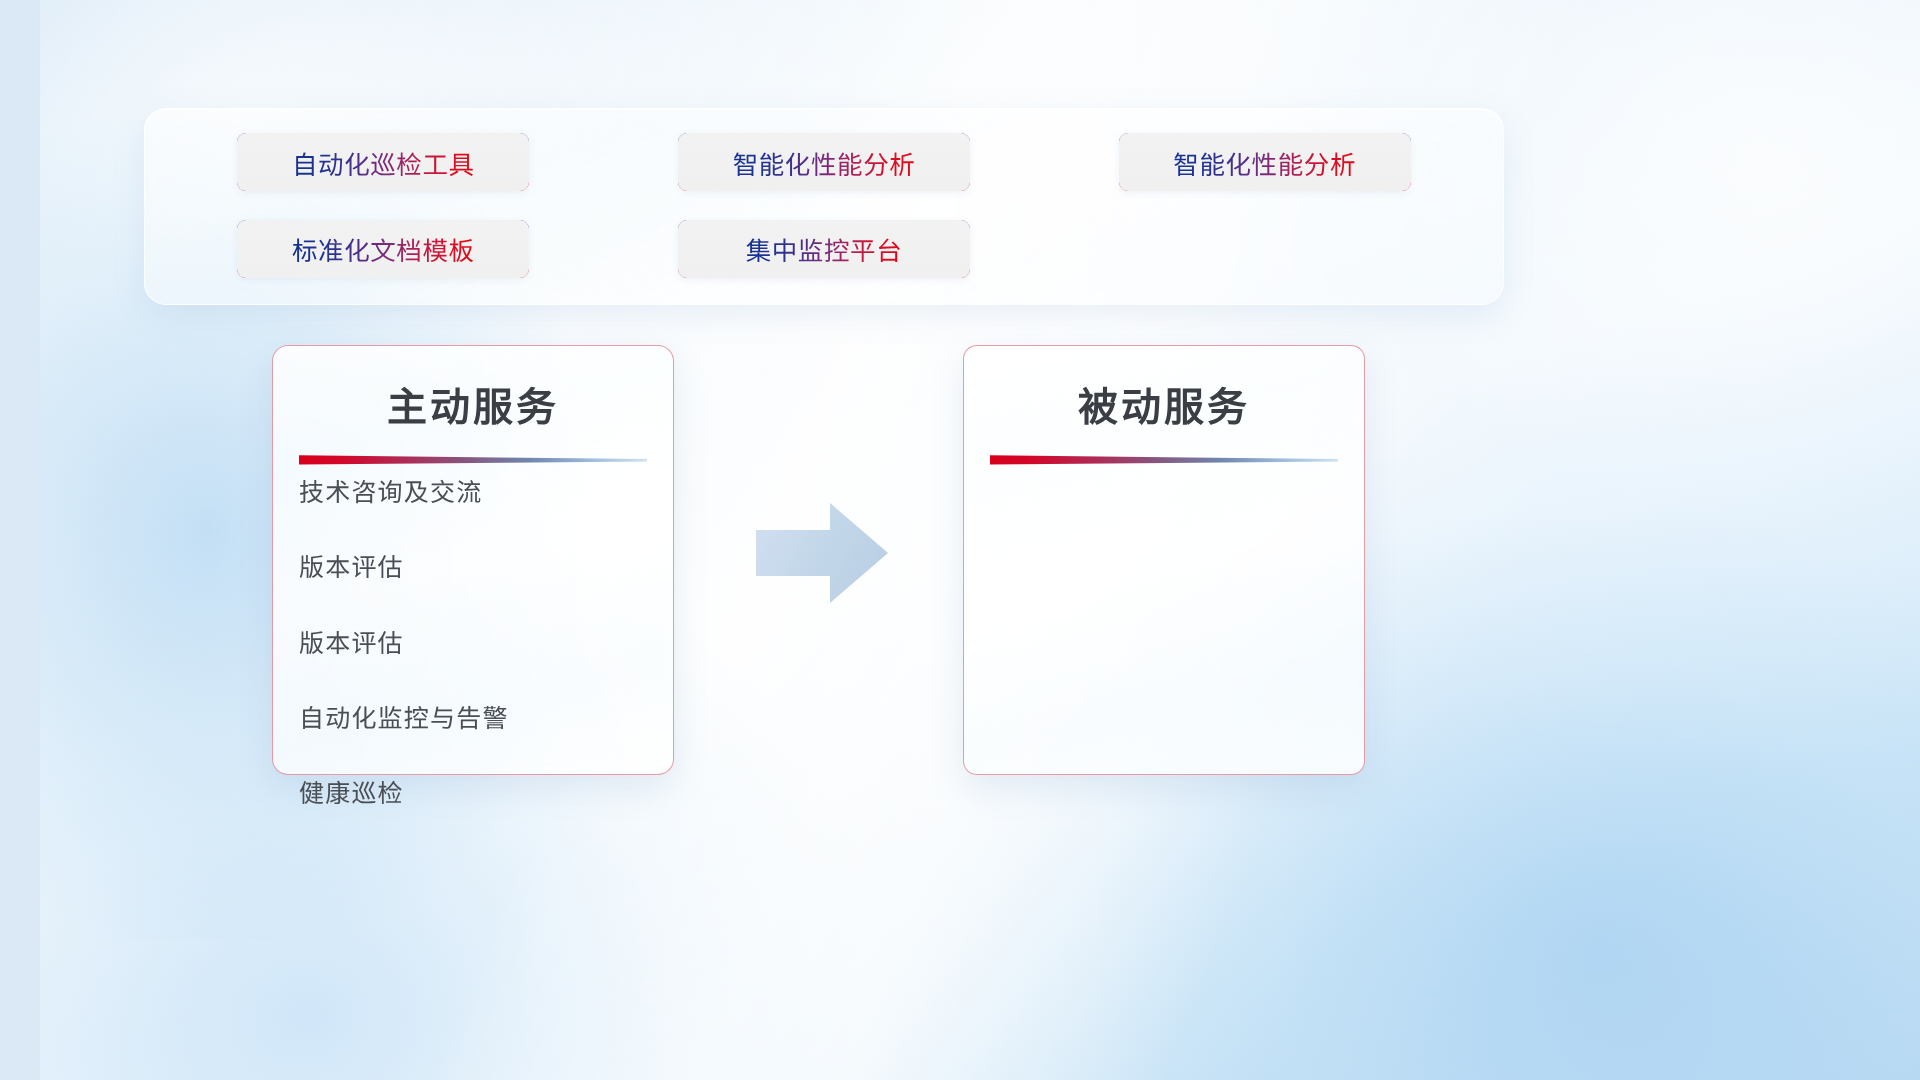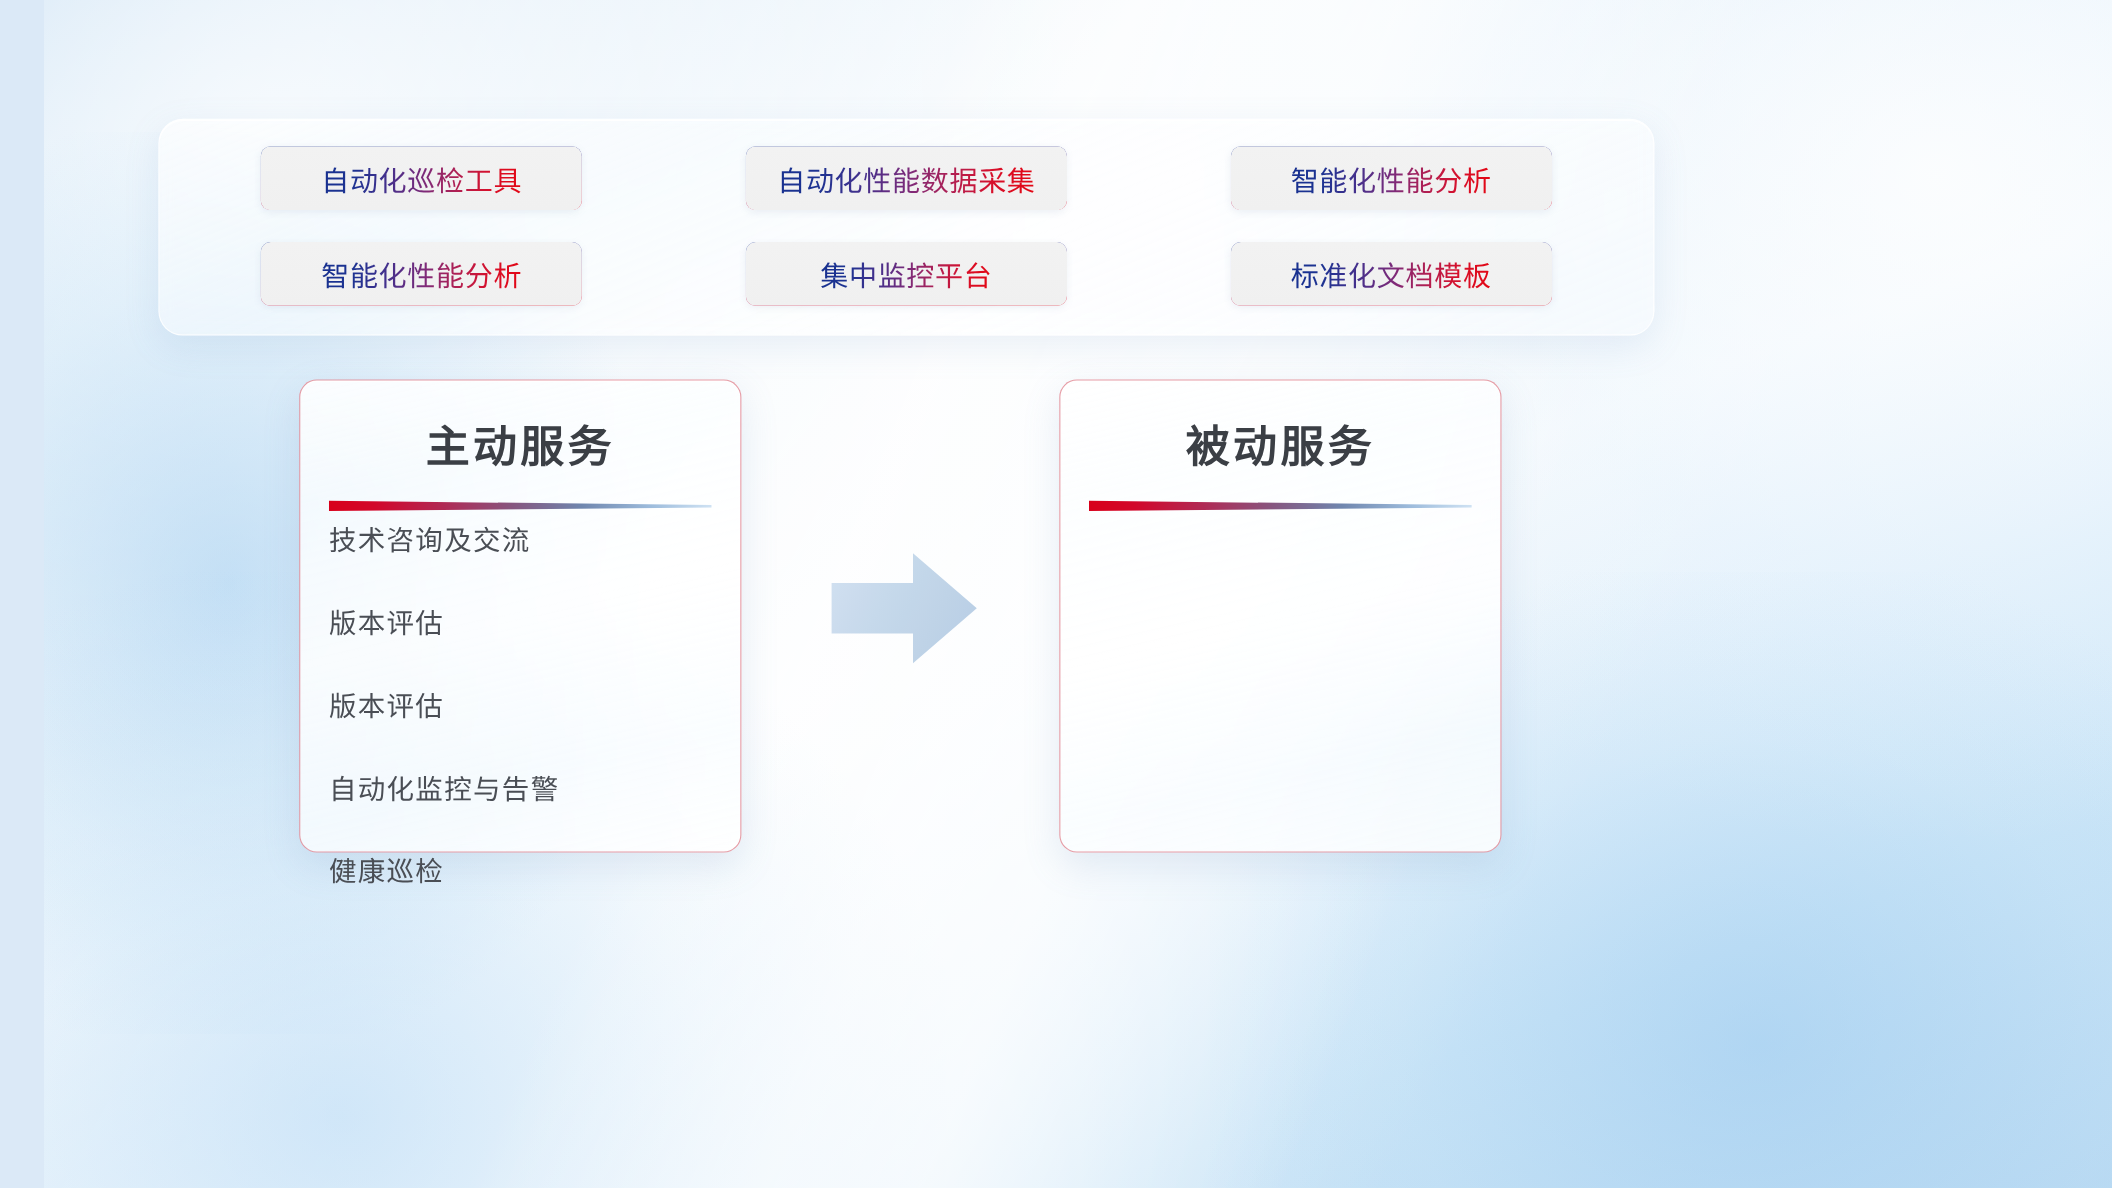--- a/index.html
+++ b/index.html
@@ -187,21 +187,21 @@
       inset 0 1px 0 rgba(255,255,255,0.92);
     backdrop-filter: blur(5px);
     -webkit-backdrop-filter: blur(5px);
     box-sizing: border-box;
     padding: 24px 26px 4px 26px;
     display: flex;
     flex-direction: column;
     align-items: center;
   }
   #card-active   { left: 232px; top: 345px; }
-  #card-passive  { left: 923px; top: 345px; }
+  #card-passive  { left: 923px; top: 345px; border-radius: 14px; }
 
   .card-title {
     font-size: 40px;
     font-weight: 700;
     color: #3b3f45;
     letter-spacing: 3px;
     line-height: 1.15;
     margin-top: 14px;
     margin-bottom: 0;
     text-align: center;
@@ -262,38 +262,35 @@
   <div class="bg-wash wash-c"></div>
   <div class="bg-wash wash-d"></div>
   <div class="bg-wash wash-diag"></div>
 
   <div id="top-panel">
 
     <div class="pill">
       <span class="pill-label">自动化巡检工具</span>
     </div>
 
-    <div class="pill">
-      <span class="pill-label">自动化性能数据采集</span>
-    </div>
 
     <div class="pill">
       <span class="pill-label">智能化性能分析</span>
     </div>
 
     <div class="pill">
       <span class="pill-label">智能化性能分析</span>
     </div>
 
     <div class="pill">
+      <span class="pill-label">标准化文档模板</span>
+    </div>
+
+    <div class="pill">
       <span class="pill-label">集中监控平台</span>
-    </div>
-
-    <div class="pill">
-      <span class="pill-label">标准化文档模板</span>
     </div>
 
   </div>
 
   <div class="svc-card" id="card-active">
     <div class="card-title">主动服务</div>
 
     <div class="card-divider">
       <svg viewBox="0 0 348 11" preserveAspectRatio="none" aria-hidden="true">
         <defs>

